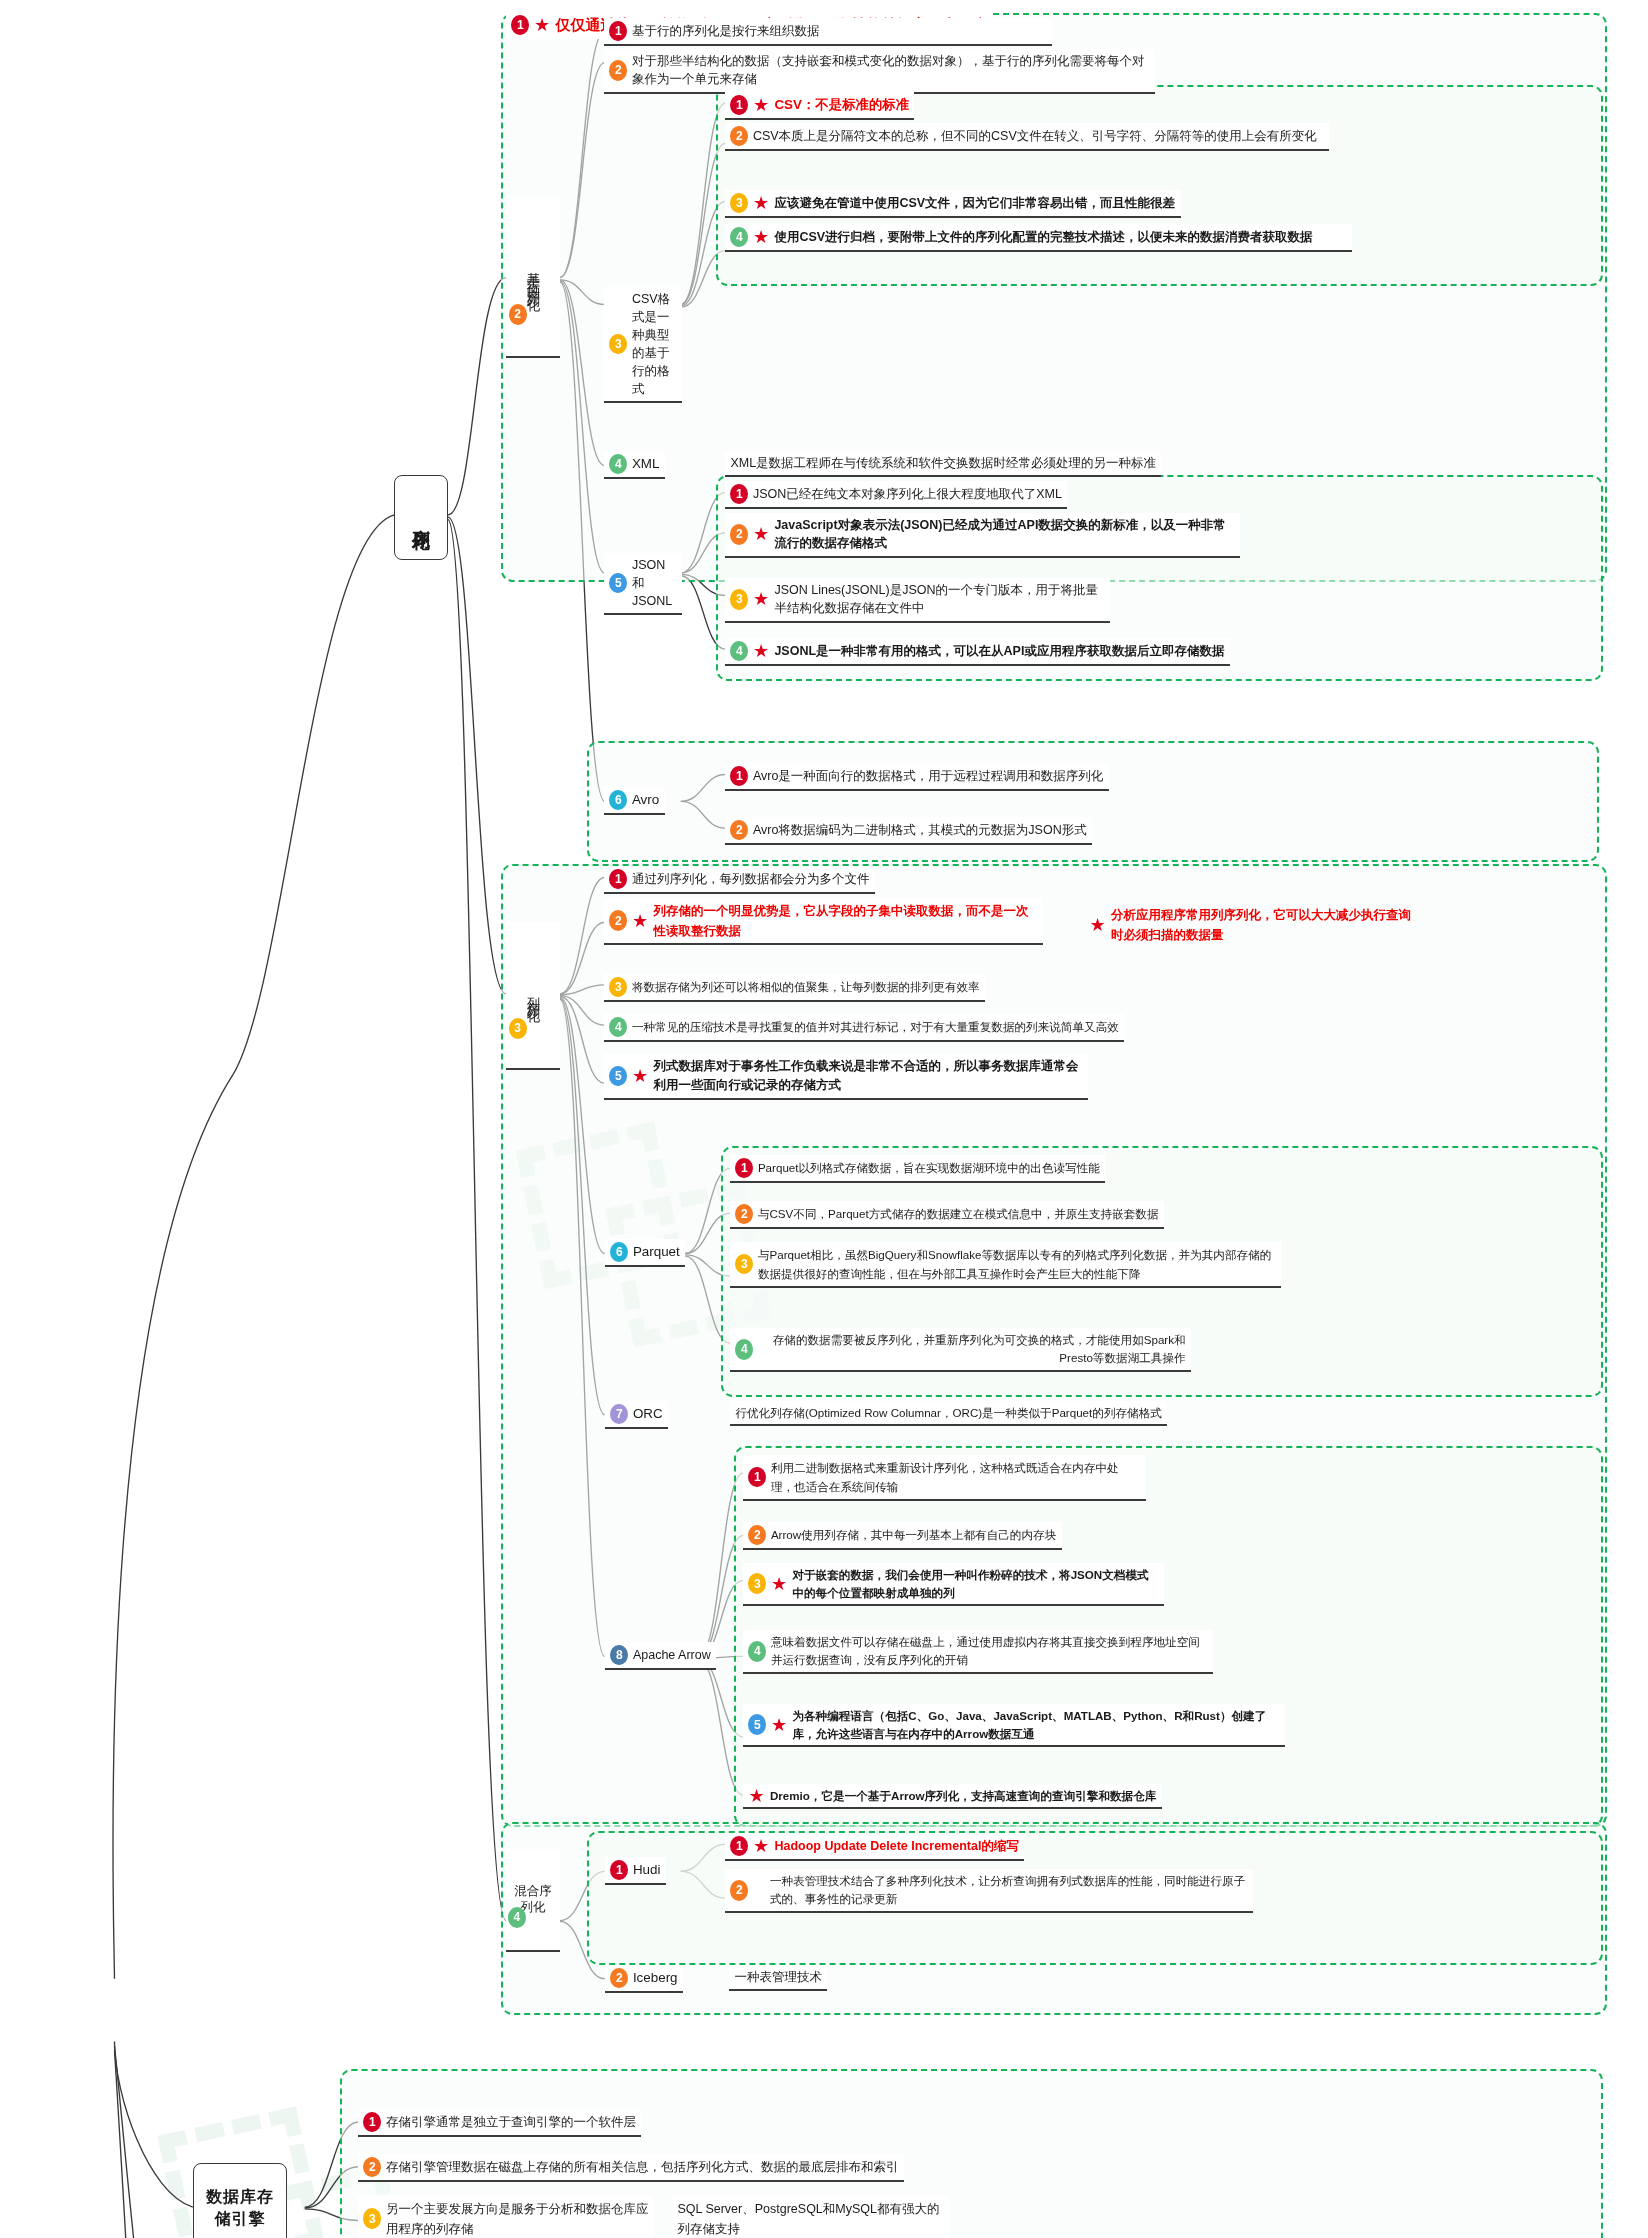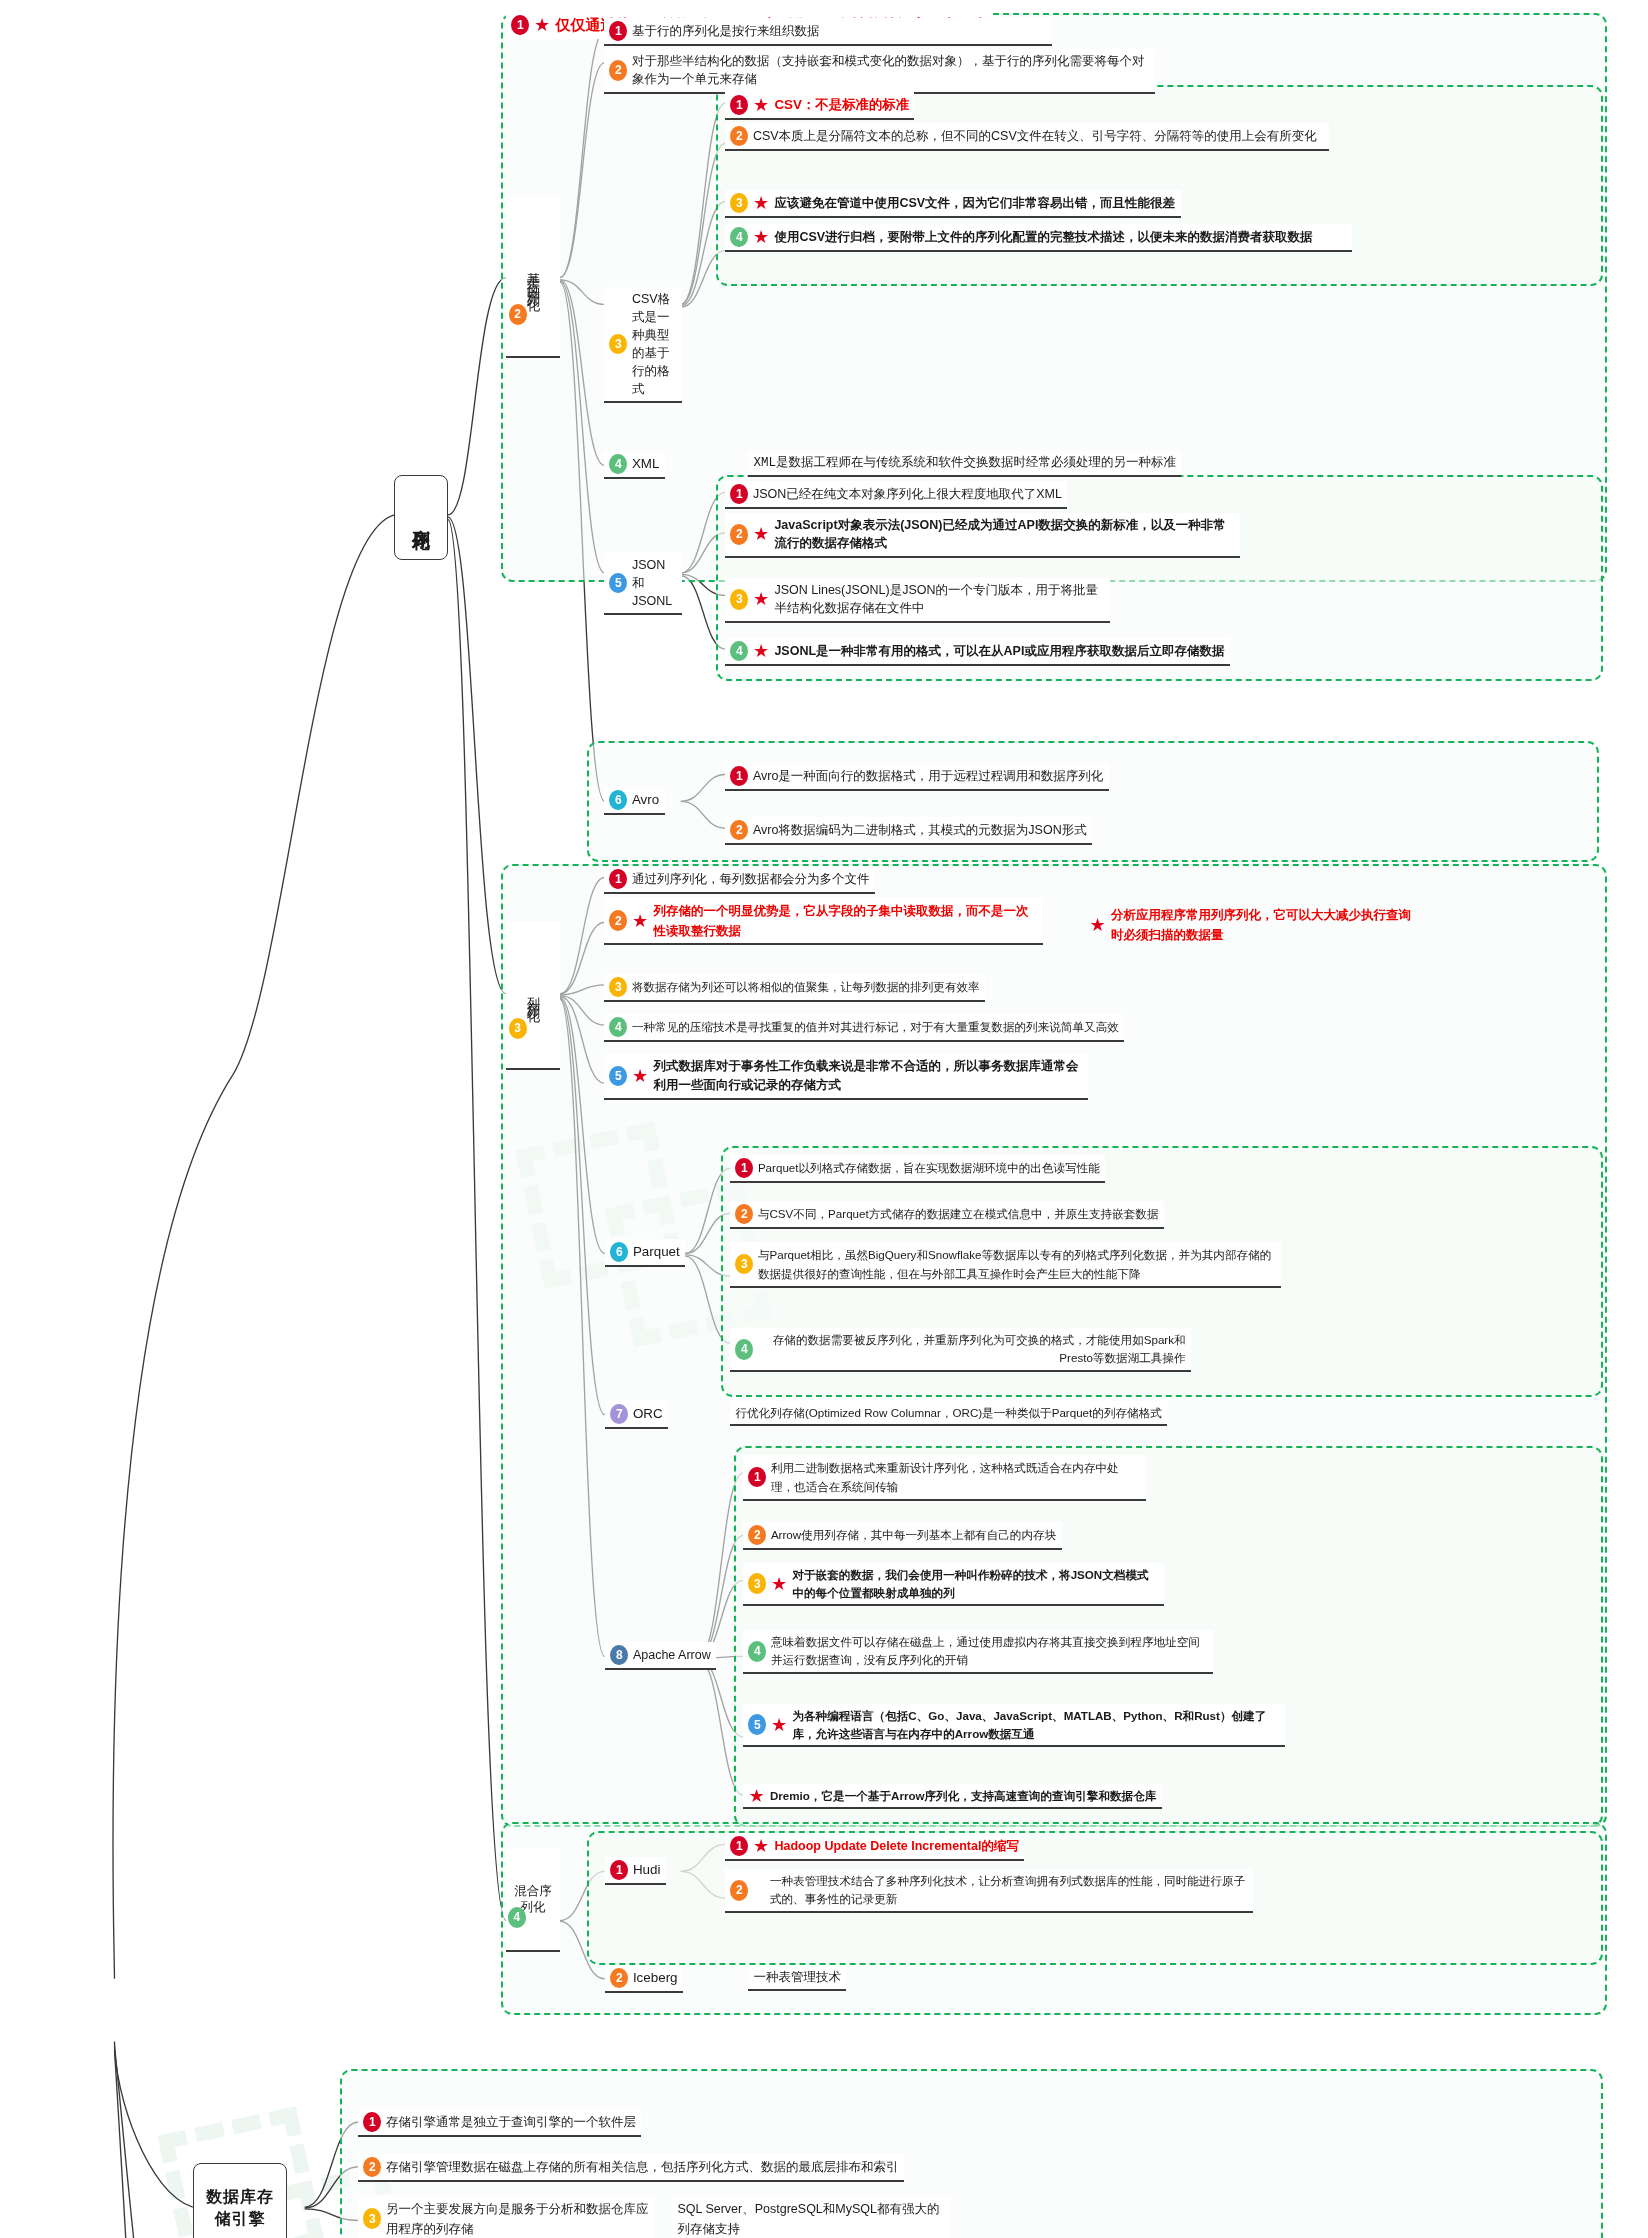--- a/index.html
+++ b/index.html
@@ -307,21 +307,21 @@
     <span class="bullet b-yel">3</span>
     <span class="star">★</span>
     <span class="txt bold">应该避免在管道中使用CSV文件，因为它们非常容易出错，而且性能很差</span>
   </div>
   <div class="node underline f28" style="left:725px;top:224px;width:627px;">
     <span class="bullet b-grn">4</span>
     <span class="star">★</span>
     <span class="txt bold" style="line-height:1.5;">使用CSV进行归档，要附带上文件的序列化配置的完整技术描述，以便未来的数据消费者获取数据</span>
   </div>
 
-  <div class="node underline f28" style="left:748px;top:451px;font-family:Liberation Mono, monospace;">
+  <div class="node underline f28" style="left:725px;top:451px;">
     <span class="txt">XML是数据工程师在与传统系统和软件交换数据时经常必须处理的另一种标准</span>
   </div>
 
   <div class="node underline f28" style="left:725px;top:481px;">
     <span class="bullet b-red">1</span>
     <span class="txt">JSON已经在纯文本对象序列化上很大程度地取代了XML</span>
   </div>
   <div class="node underline f28" style="left:725px;top:513px;width:515px;">
     <span class="bullet b-orng">2</span>
     <span class="star">★</span>
@@ -424,21 +424,21 @@
 
   <div class="node underline f28" style="left:725px;top:1833px;">
     <span class="bullet b-red">1</span>
     <span class="star">★</span>
     <span class="txt red">Hadoop Update Delete Incremental的缩写</span>
   </div>
   <div class="node underline f26" style="left:725px;top:1869px;width:528px;">
     <span class="bullet b-orng">2</span>
     <span class="txt" style="line-height:1.6;margin-left:17px;">一种表管理技术结合了多种序列化技术，让分析查询拥有列式数据库的性能，同时能进行原子式的、事务性的记录更新</span>
   </div>
-  <div class="node underline f28" style="left:748px;top:1965px;">
+  <div class="node underline f28" style="left:729px;top:1965px;">
     <span class="txt">一种表管理技术</span>
   </div>
 
   <div class="node underline f28" style="left:358px;top:2109px;">
     <span class="bullet b-red">1</span>
     <span class="txt">存储引擎通常是独立于查询引擎的一个软件层</span>
   </div>
   <div class="node underline f28" style="left:358px;top:2154px;">
     <span class="bullet b-orng">2</span>
     <span class="txt">存储引擎管理数据在磁盘上存储的所有相关信息，包括序列化方式、数据的最底层排布和索引</span>

